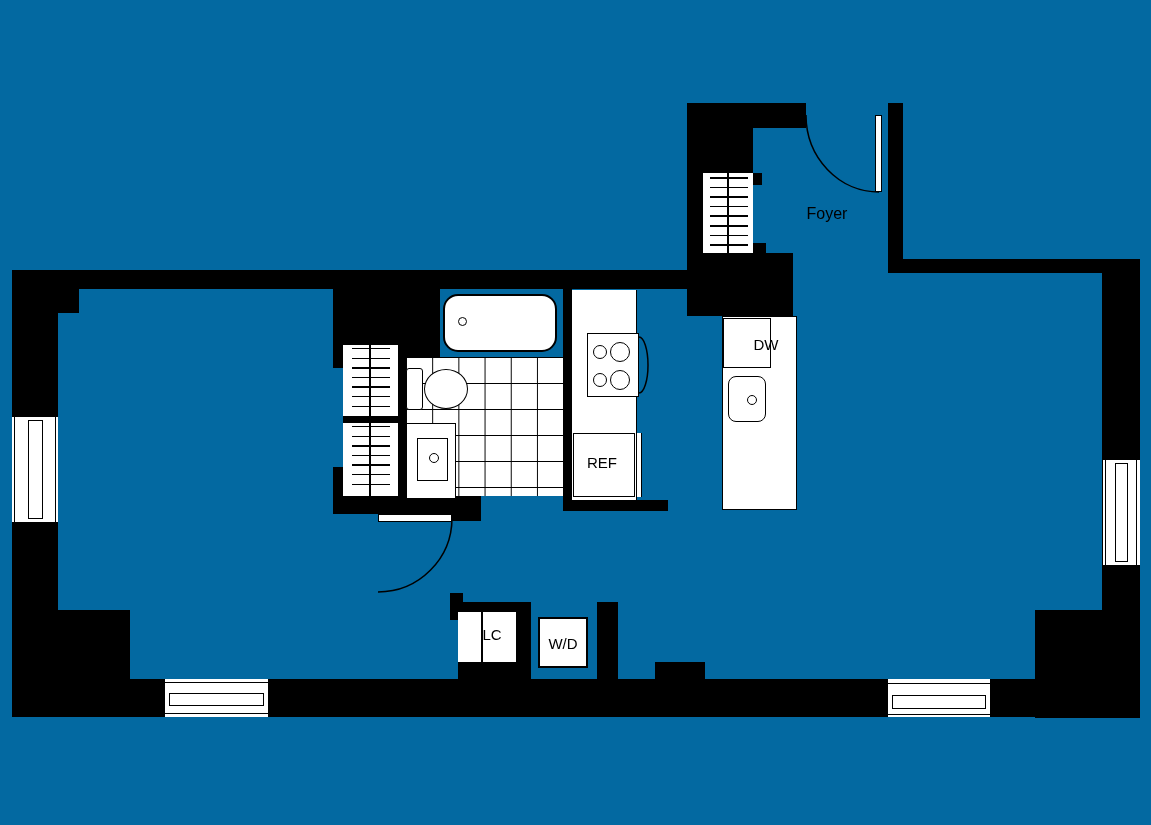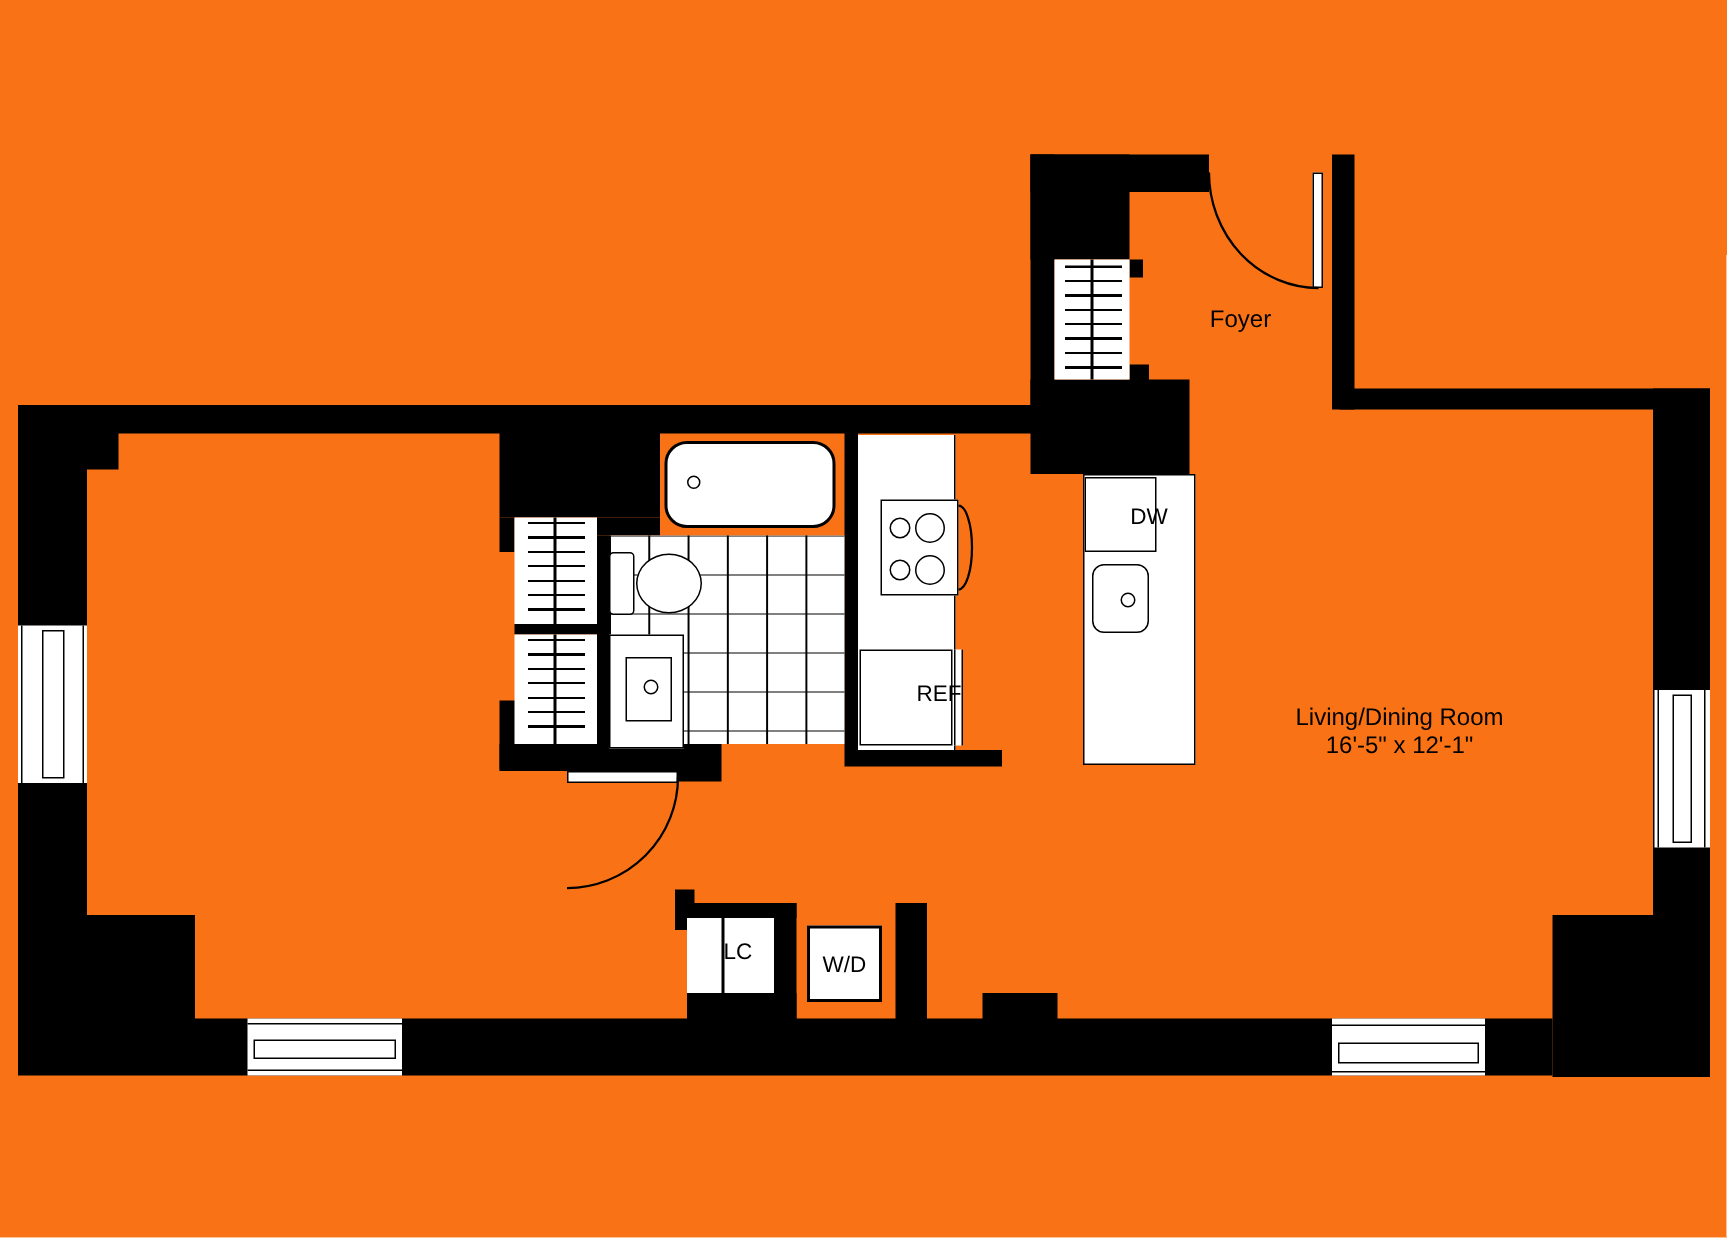--- a/index.html
+++ b/index.html
@@ -1,16 +1,16 @@
 <!DOCTYPE html>
 <html><head>
 <meta charset="utf-8">
 <style>
   html,body{margin:0;padding:0;background:#fff;}
-  #canvas{position:relative;width:1151px;height:825px;background:#f97316;overflow:hidden;
+  #canvas{position:relative;width:1151px;height:825px;background:#0369a1;overflow:hidden;
           font-family:"Liberation Sans",sans-serif;color:#000;}
   .wall{position:absolute;background:#000;}
   .room-floor{position:absolute;background:#fff;}
   .fix{position:absolute;background:#fff;border:1.5px solid #000;box-sizing:border-box;}
   .fix2{position:absolute;background:#fff;border:2px solid #000;box-sizing:border-box;}
   .round{border-radius:50%;}
   .tile{position:absolute;background-color:#fff;
         background-image:linear-gradient(#000 1px,transparent 1px),
                          linear-gradient(90deg,#000 1px,transparent 1px);
         background-size:26.2px 26px;}
@@ -136,23 +136,19 @@
 
   <svg class="overlay" width="1151" height="825" viewBox="0 0 1151 825">
     <path d="M 806 115 A 73 77 0 0 0 879 192" stroke="#000" stroke-width="1.5" fill="none"></path>
     <path d="M 452 518 A 74 74 0 0 1 378 592" stroke="#000" stroke-width="1.5" fill="none"></path>
     <path d="M 639 337 A 9 28 0 0 1 639 393" stroke="#000" stroke-width="1.5" fill="none"></path>
   </svg>
 
   <div class="label room-label" style="left:827px;top:204px;">Foyer</div>
 
 
-  <div class="label room-label" style="left:933px;top:469px;">
-    <div>Living/Dining Room</div>
-    <div>16'-5" x 12'-1"</div>
-  </div>
 
   <div class="label appl-label" style="left:766px;top:337px;">DW</div>
-  <div class="label appl-label" style="left:602px;top:455px;margin-left:24px;">REF</div>
+  <div class="label appl-label" style="left:602px;top:455px;">REF</div>
   <div class="label appl-label" style="left:492px;top:627px;">LC</div>
   <div class="label appl-label" style="left:563px;top:636px;">W/D</div>
 
 </div>
 
 </body></html>

